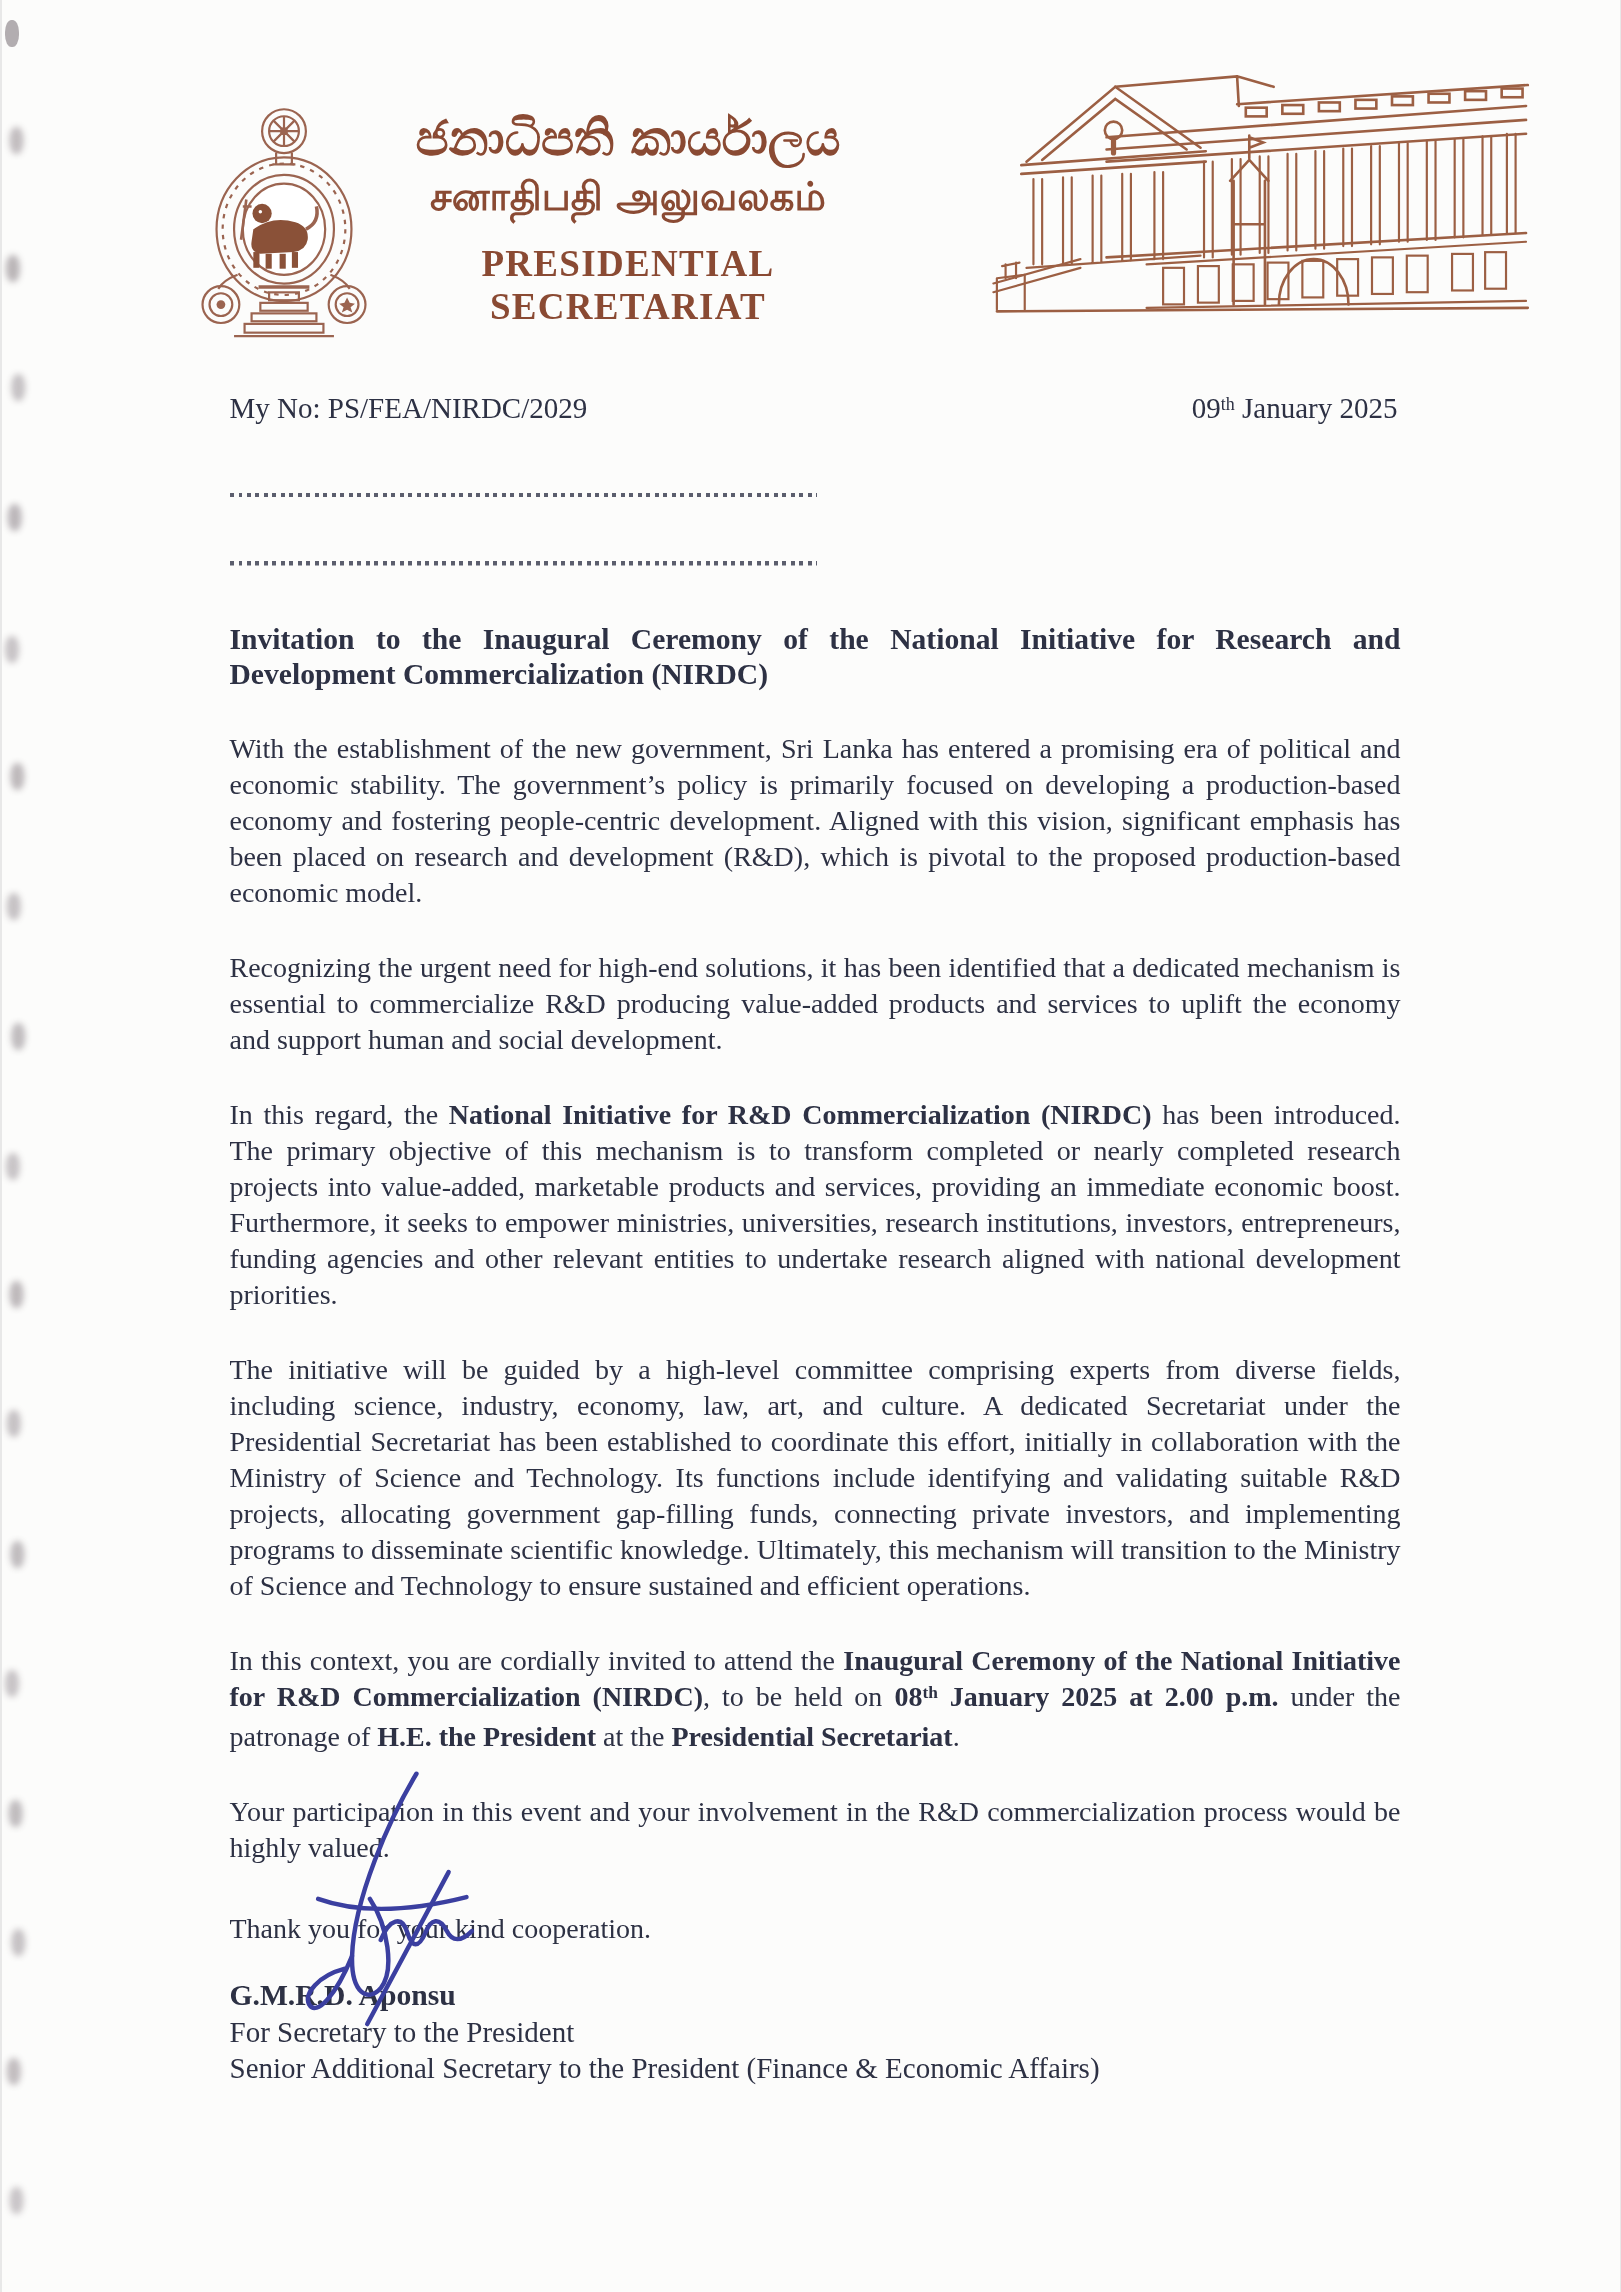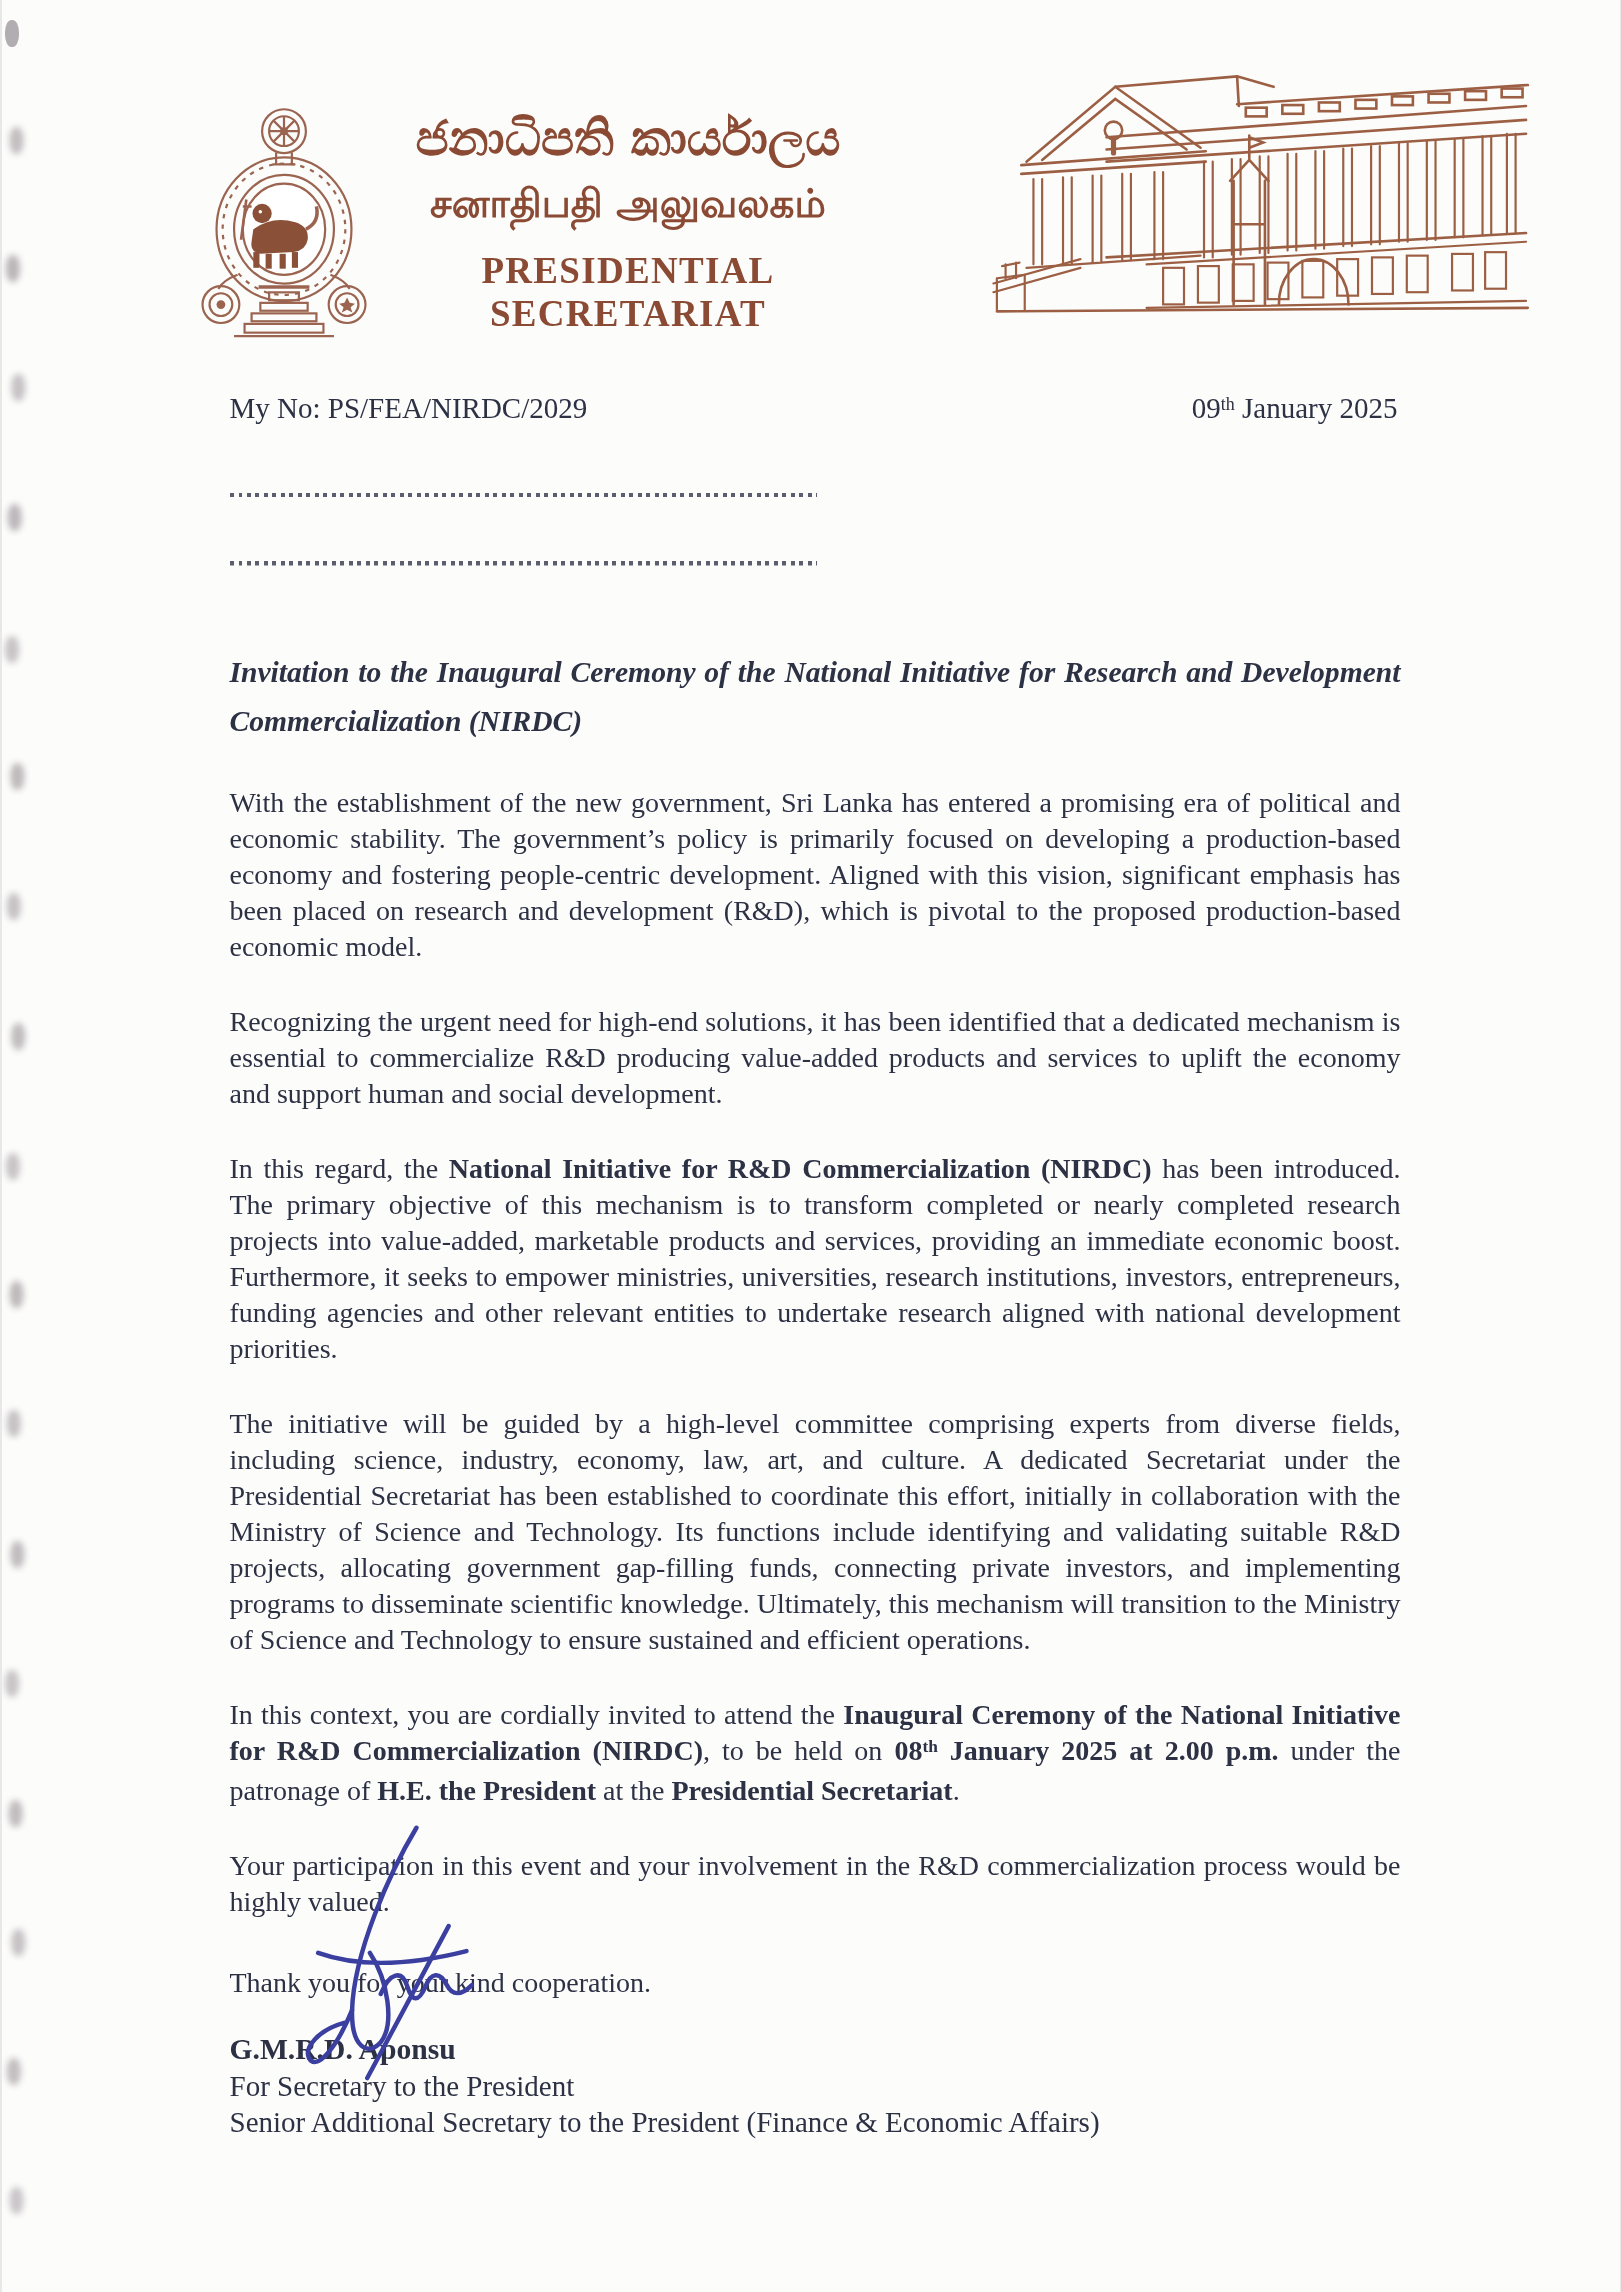--- a/index.html
+++ b/index.html
@@ -32,36 +32,36 @@
       0px 1650px 6.3px rgba(58,44,54,.27),
       3.6px 1780px 6.3px rgba(58,44,54,.31),
       6.3px 1909px 6.3px rgba(58,44,54,.28),
       1.8px 2038px 6.3px rgba(58,44,54,.30),
       4.5px 2167px 6.3px rgba(58,44,54,.26);
   }
   header{position:absolute;top:0;left:0;width:100%;height:376px;}
   .emblem{position:absolute;left:190px;top:97px;width:184px;height:247px;}
   .head-text{position:absolute;left:356px;top:113px;width:541px;text-align:center;color:var(--brand,#8a4a33);}
   .t-sinhala{font-family:"DejaVu Sans",sans-serif;font-weight:bold;font-size:49px;line-height:1.05;}
-  .t-tamil{font-family:"DejaVu Sans",sans-serif;font-weight:bold;font-size:39px;line-height:1.05;margin-top:20px;}
+  .t-tamil{font-family:"DejaVu Sans",sans-serif;font-weight:bold;font-size:39px;line-height:1.05;margin-top:13px;}
   .t-english{font-family:"Liberation Serif",serif;font-weight:bold;font-size:37px;letter-spacing:1.3px;word-spacing:12.5px;margin-top:24px;}
   .building{position:absolute;left:974px;top:50px;width:557px;height:279px;}
 
   .meta{position:absolute;top:392px;left:228px;right:222px;font-size:29px;}
   .meta .myno{float:left;}
   .meta .date{float:right;}
 
   .content{position:absolute;top:452px;left:228px;right:219px;}
   .dotline{
     height:5.4px;width:587px;margin-top:40px;opacity:.85;
     background-image:repeating-linear-gradient(90deg,var(--dots,#3f4254) 0 3.6px,transparent 3.6px 8.5px);
     background-size:100% 4.5px;background-repeat:no-repeat;background-position:left bottom;
   }
   .dotline + .dotline{margin-top:63px;}
-  .subject{margin-top:82px;font-size:29.6px;font-weight:bold;line-height:49px;text-align:justify;font-style:italic;}
+  .subject{margin-top:56px;font-size:29.6px;font-weight:bold;line-height:35px;text-align:justify;}
   .para{margin:39px 0 0 0;font-size:28px;line-height:36px;text-align:justify;}
   .thanks{margin-top:45px;}
   .b{font-weight:bold;}
   .sup{font-size:.62em;position:relative;top:-.45em;}
 
   .sig-block{position:relative;margin-top:29px;}
   .signature{position:absolute;left:52px;top:-213px;width:217px;height:270px;pointer-events:none;}
   .sig-name{font-size:29.6px;font-weight:bold;line-height:38px;}
   .sig-title{font-size:29px;line-height:36px;}
 </style>

